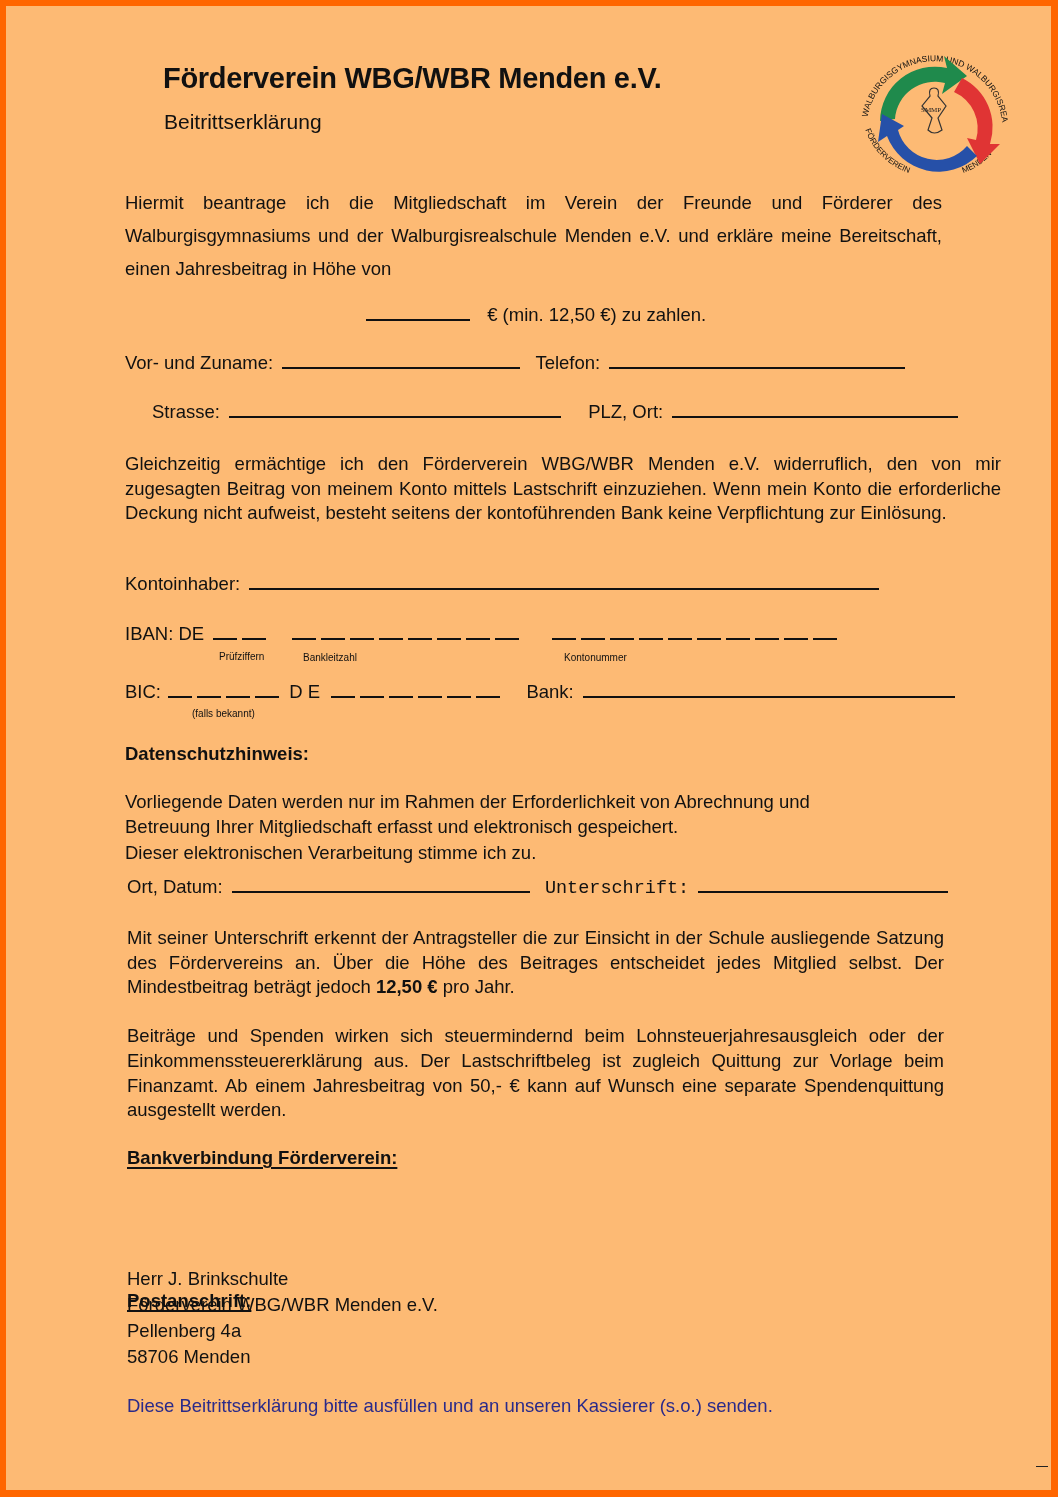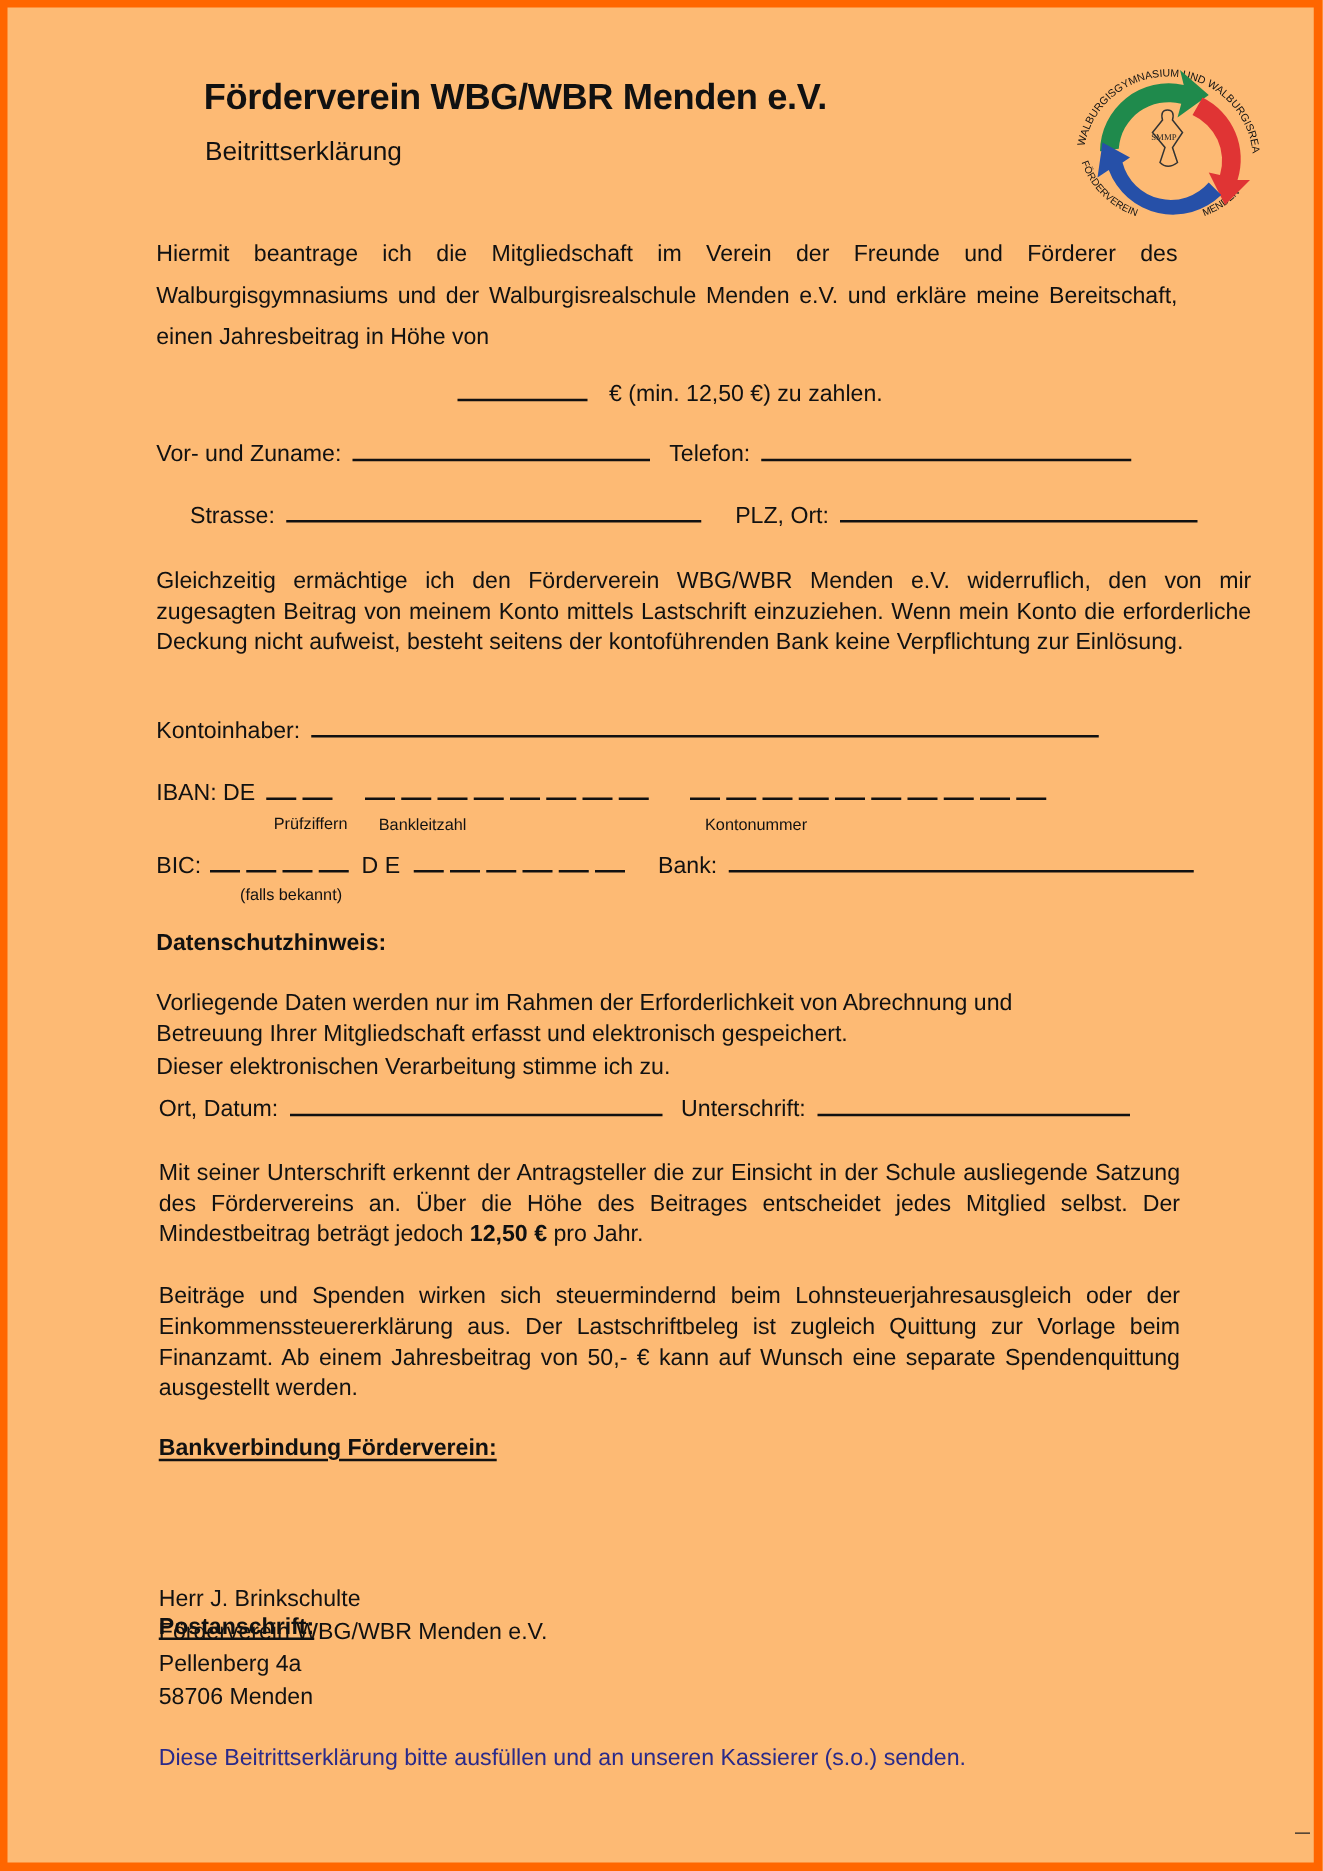--- a/index.html
+++ b/index.html
@@ -23,21 +23,21 @@
     .txt { font-size: 18.5px; }
     .para {
       position: absolute;
       font-size: 18.5px;
       text-align: justify;
       text-align-last: left;
       white-space: normal;
     }
     .line { display: inline-block; border-bottom: 2px solid #111; vertical-align: baseline; height: 1px; }
     .dash { display: inline-block; border-bottom: 2px solid #111; width: 24px; margin-right: 5px; height: 1px; vertical-align: baseline; }
-    .small { font-size: 13px; text-align: center; }
+    .small { font-size: 10px; text-align: center; }
     .bold { font-weight: bold; }
     .uline { text-decoration: underline; text-decoration-thickness: 2px; text-underline-offset: 3px; font-weight: bold; }
     .blue { color: #2a2a8a; }
     .logo { position: absolute; left: 836px; top: 20px; width: 185px; height: 155px; }
   </style>
 </head>
 <body>
 
 <div class="page">
 
@@ -121,21 +121,21 @@
   <div class="abs small" style="left:186px; top:702px;">(falls bekannt)</div>
 
   <div class="abs txt bold" style="left:119px; top:737px;">Datenschutzhinweis:</div>
   <div class="abs txt" style="left:119px; top:785px;">Vorliegende Daten werden nur im Rahmen der Erforderlichkeit von Abrechnung und</div>
   <div class="abs txt" style="left:119px; top:810px;">Betreuung Ihrer Mitgliedschaft erfasst und elektronisch gespeichert.</div>
   <div class="abs txt" style="left:119px; top:836px;">Dieser elektronischen Verarbeitung stimme ich zu.</div>
 
   <div class="abs txt" style="left:121px; top:870px;">
     <span>Ort,  Datum:</span>
     <span class="line" style="width:298px; margin-left:4px;"></span>
-    <span style="margin-left:10px;">Unterschrift:</span>
+    <span style="margin-left:10px;font-family:Liberation Mono, monospace;">Unterschrift:</span>
     <span class="line" style="width:250px; margin-left:4px;"></span>
   </div>
 
   <div class="para" style="left:121px; top:920px; width:817px; line-height:24.5px;"><span>Mit seiner Unterschrift erkennt der Antragsteller die zur Einsicht in der Schule ausliegende Satzung des Fördervereins an. Über die Höhe des Beitrages entscheidet jedes Mitglied selbst. Der Mindestbeitrag beträgt jedoch </span><span class="bold">12,50 €</span><span>  pro Jahr.</span></div>
 
   <div class="para" style="left:121px; top:1018px; width:817px; line-height:24.8px;">Beiträge und Spenden wirken sich steuermindernd beim Lohnsteuerjahresausgleich oder der Einkommenssteuererklärung aus. Der Lastschriftbeleg ist zugleich Quittung zur Vorlage beim Finanzamt. Ab einem Jahresbeitrag von 50,-  €  kann auf Wunsch eine separate Spendenquittung ausgestellt werden.</div>
 
   <div class="abs txt uline" style="left:121px; top:1141px;">Bankverbindung Förderverein:</div>
 
   <div class="abs txt uline" style="left:121px; top:1284px;">Postanschrift:</div>

